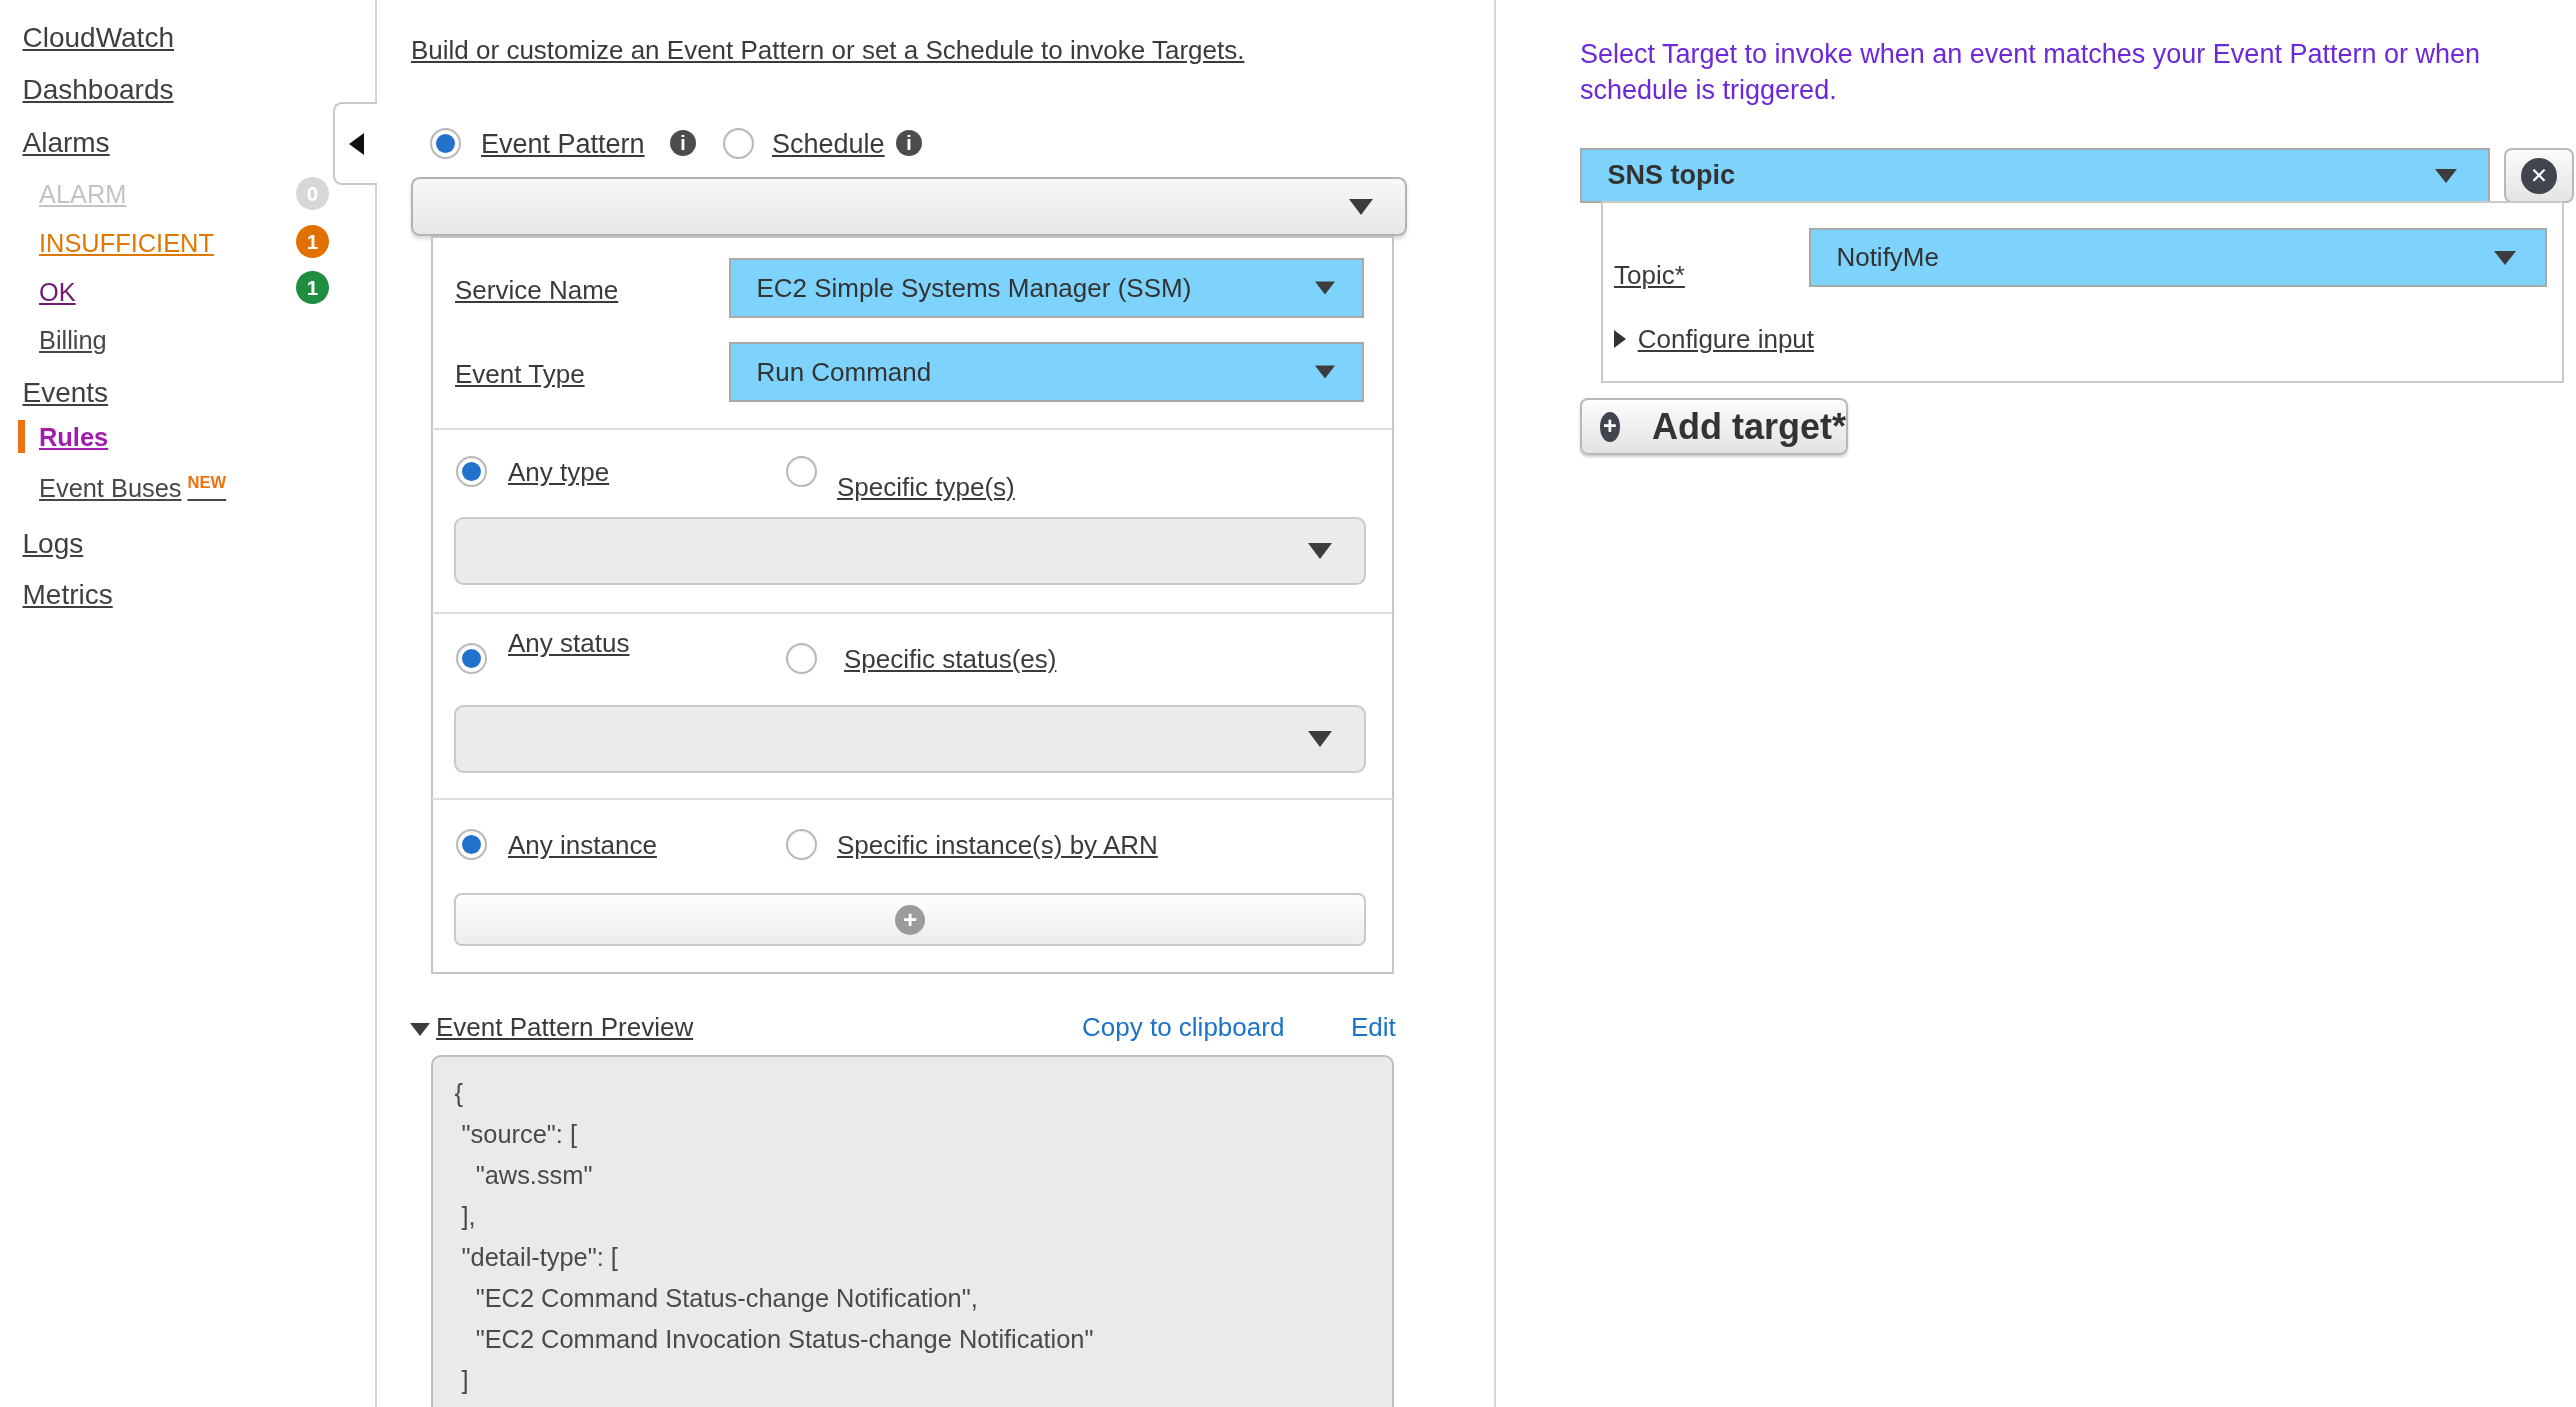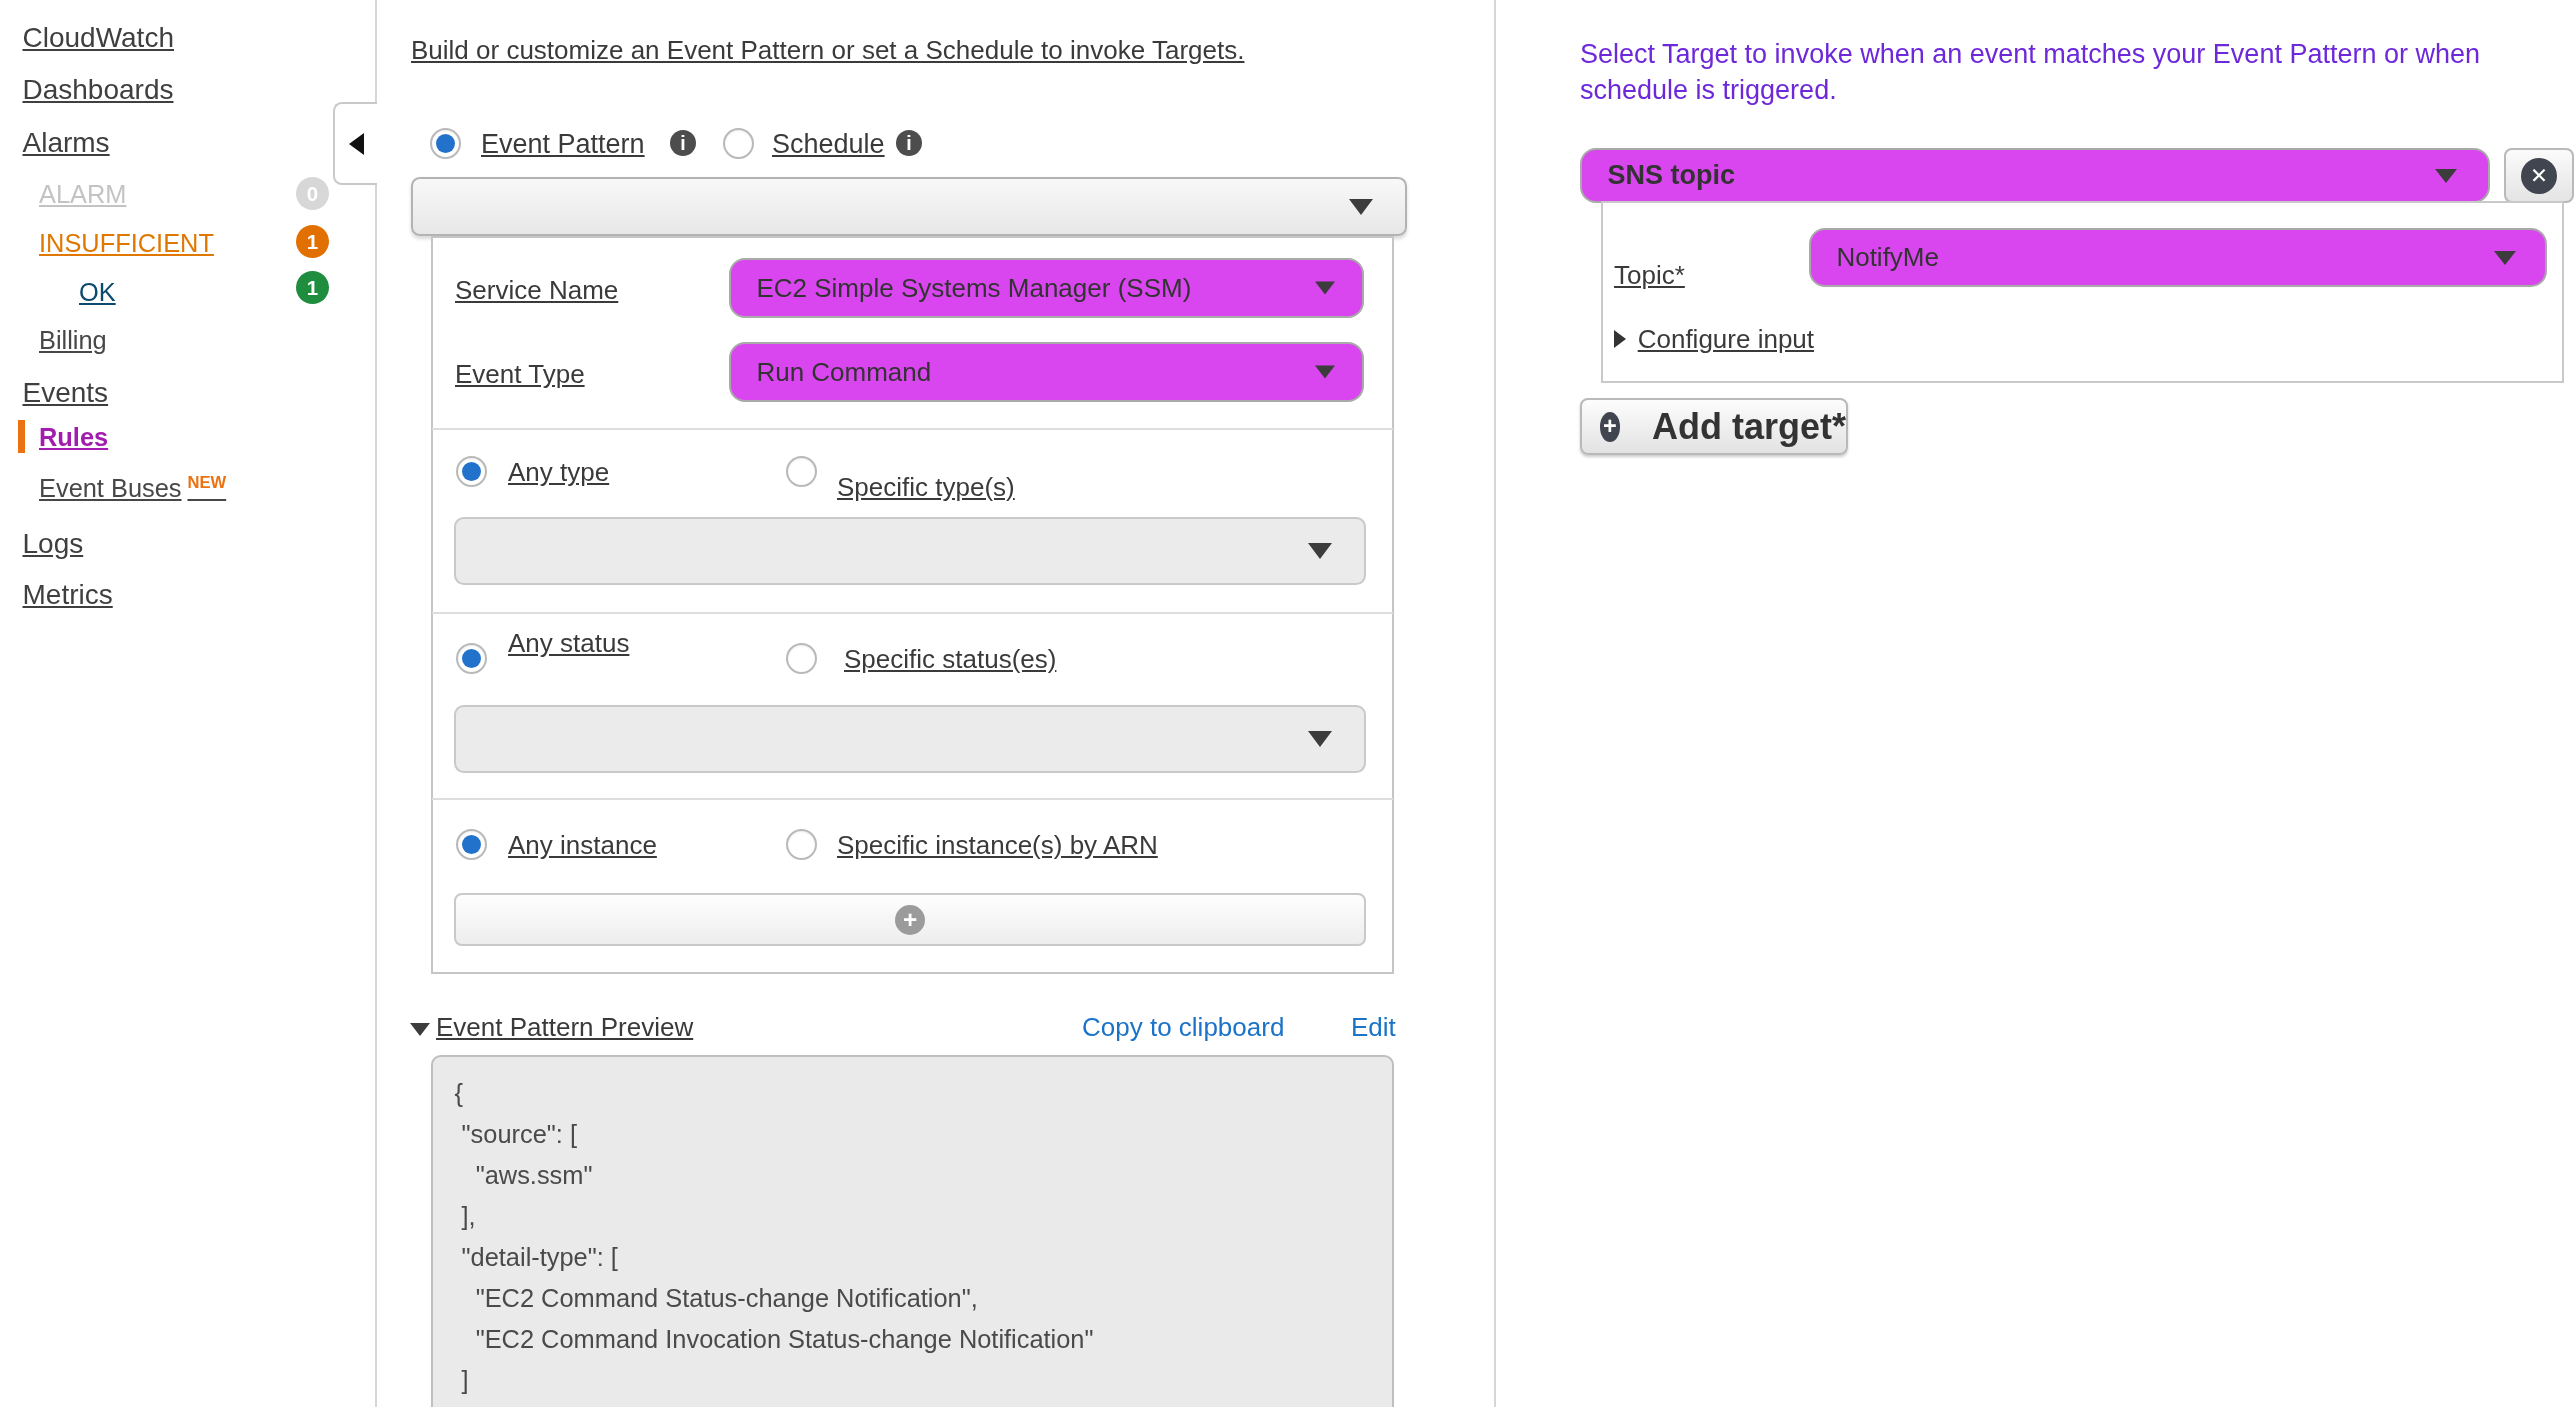--- a/index.html
+++ b/index.html
@@ -8,21 +8,21 @@
     background:#fff;
     font-family:"Liberation Sans","DejaVu Sans",sans-serif;
     color:#3f3f3f;
   }
   .abs{position:absolute;text-decoration:underline;}
   
   .nav-top{font-size:28px;color:#3f3f3f;left:22.5px;white-space:nowrap;cursor:pointer;}
   .nav-sub{font-size:25.4px;color:#474747;left:39px;white-space:nowrap;cursor:pointer;}
   .c-dim{color:#c3c3c3;}
   .c-orange{color:#e07700;}
-  .c-green{color:#0c4a6e;margin-left:40px;}
+  .c-green{color:#701a75;}
   .nav-bold{font-weight:bold;color:#a21caf;}
   .badge{
     position:absolute;left:296px;width:33px;height:33px;border-radius:50%;
     color:#fff;font-size:20.5px;font-weight:bold;
     display:flex;align-items:center;justify-content:center;
   }
   .badge-gray{background:#d7d7d7;}
   .badge-orange{background:#e17000;}
   .badge-green{background:#1e8e3e;}
   .rules-bar{position:absolute;left:17.6px;top:420px;width:7.8px;height:33px;background:#ec7211;}
@@ -48,21 +48,21 @@
     color:#fff;font-size:19.5px;font-weight:bold;
     display:flex;align-items:center;justify-content:center;cursor:pointer;
   }
   .lbl{position:absolute;font-size:26px;color:#3a3a3a;white-space:nowrap;}
   .lbl28{font-size:27px;}
   
   .select{
     position:absolute;box-sizing:border-box;display:flex;align-items:center;
     padding-left:25.4px;font-size:26px;color:#333;cursor:pointer;white-space:nowrap;
   }
-  .select-white{background:#d946ef;border:2px solid #a9a9a9;border-radius:16px;}
+  .select-white{background:#7dd3fc;border:2px solid #a9a9a9;border-radius:0;}
   .select-big{
     background:linear-gradient(#f8f8f8,#e7e7e7);border:2px solid #b3b3b3;border-radius:8.8px;
     font-weight:bold;font-size:27px;box-shadow:0 2.9px 3.9px rgba(0,0,0,.15);
   }
   .select-gray{background:#ebebeb;border:2px solid #c9c9c9;border-radius:9.8px;}
   .caret{
     position:absolute;right:27px;top:50%;transform:translateY(-50%);
     width:0;height:0;border-left:12.7px solid transparent;border-right:12.7px solid transparent;
     border-top:16.6px solid #3c3c3c;
   }

